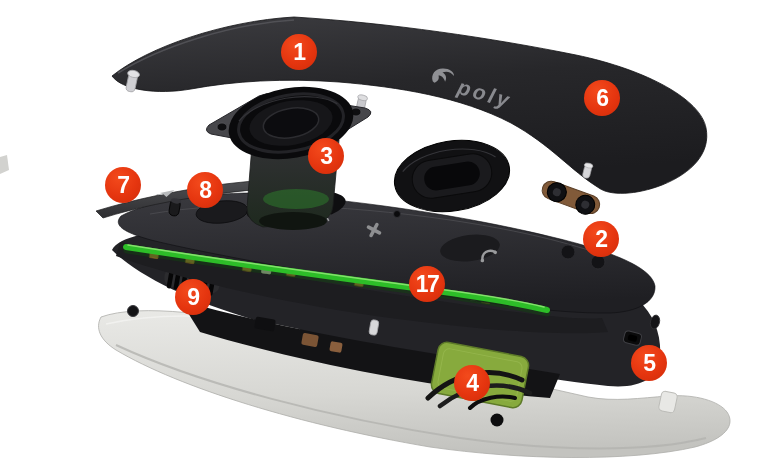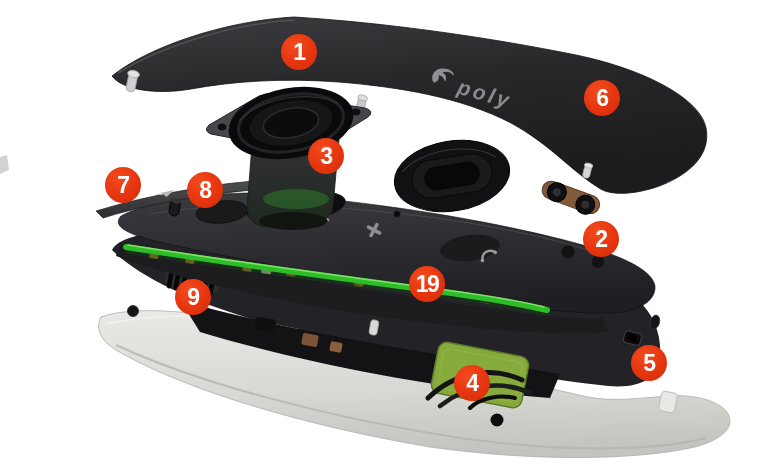--- a/index.html
+++ b/index.html
@@ -212,15 +212,15 @@
 
   <div class="badge" style="left: 299px; top: 52px;">1</div>
   <div class="badge" style="left: 601px; top: 239px;">2</div>
   <div class="badge" style="left: 326px; top: 156px;">3</div>
   <div class="badge" style="left: 472px; top: 383px;">4</div>
   <div class="badge" style="left: 649px; top: 363px;">5</div>
   <div class="badge" style="left: 602px; top: 98px;">6</div>
   <div class="badge" style="left: 123px; top: 185px;">7</div>
   <div class="badge" style="left: 205px; top: 190px;">8</div>
   <div class="badge" style="left: 193px; top: 297px;">9</div>
-  <div class="badge" style="left: 427px; top: 284px;">19</div>
+  <div class="badge" style="left: 427px; top: 284px;">17</div>
 
 </div>
 
 </body></html>

